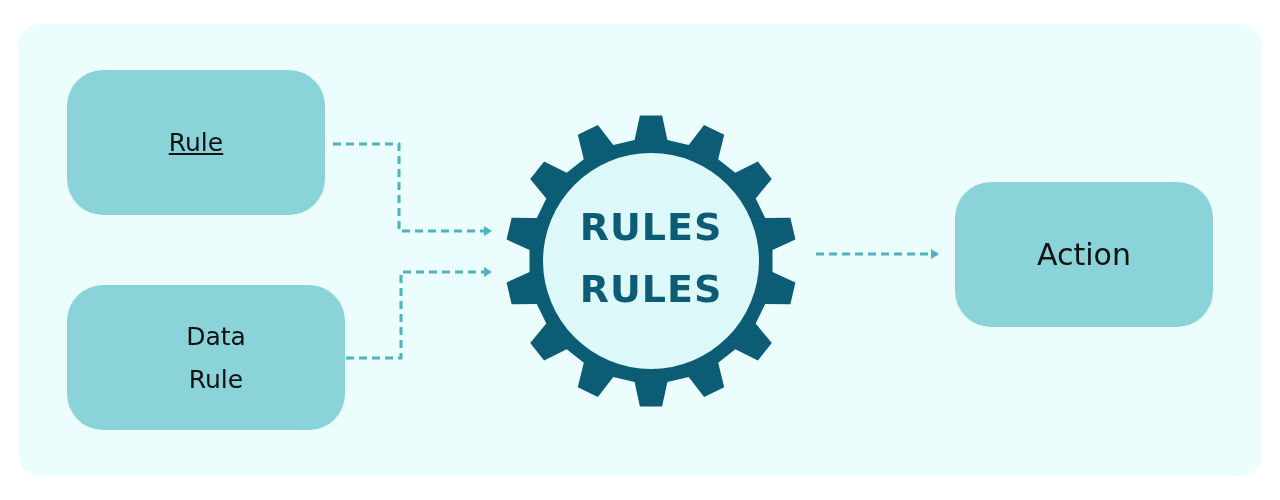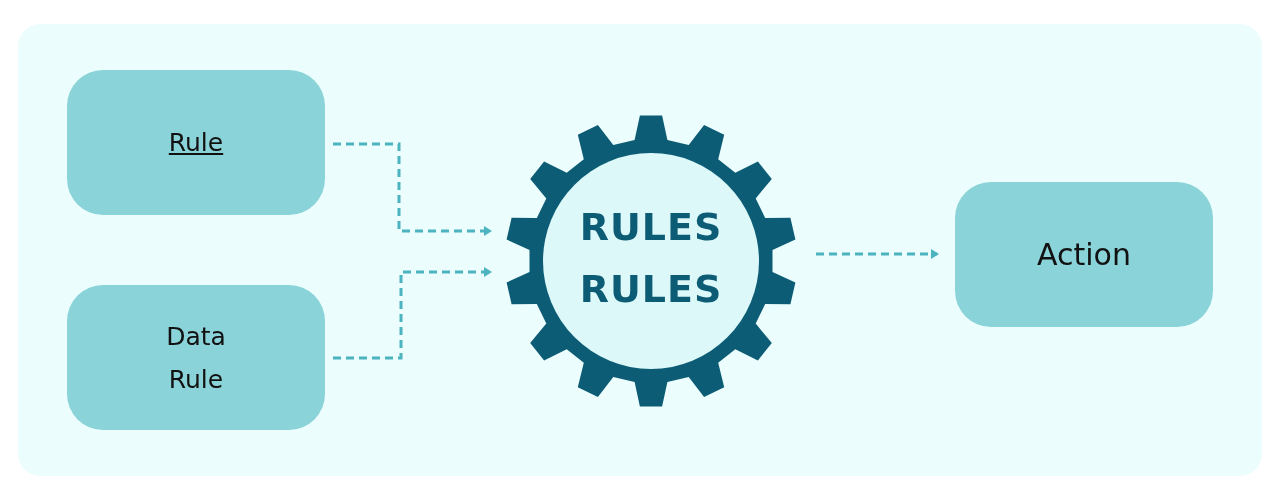--- a/index.html
+++ b/index.html
@@ -5,21 +5,21 @@
   html, body { margin:0; padding:0; }
   body { width:1280px; height:500px; background:#ffffff; position:relative; overflow:hidden;
          font-family:"DejaVu Sans", sans-serif; }
   .panel { position:absolute; left:18px; top:24px; width:1244px; height:452px;
            background:#ecfdfd; border-radius:22px; }
   .node { position:absolute; background:#8ad4d9; border-radius:36px; display:flex;
           flex-direction:column; align-items:center; justify-content:center; color:#111;
           text-align:center; }
   .node span { display:block; font-size:25px; line-height:43px; }
   #n-rule { left:67px; top:70px; width:258px; height:145px;text-decoration:underline; }
-  #n-data { left:67px; top:285px; width:258px; height:145px; }
+  #n-data { left:67px; top:285px; width:258px; height:145px;padding-left:20px; }
   #n-action { left:955px; top:182px; width:258px; height:145px; }
   #n-action span { font-size:30px; }
   svg.overlay { position:absolute; left:0; top:0; }
   .engine-text { position:absolute; left:541px; top:196px; width:220px; text-align:center;
                  color:#0d5c75; font-weight:bold; font-size:38px; line-height:62px;
                  letter-spacing:1px; }
 </style>
 </head>
 <body>
 

